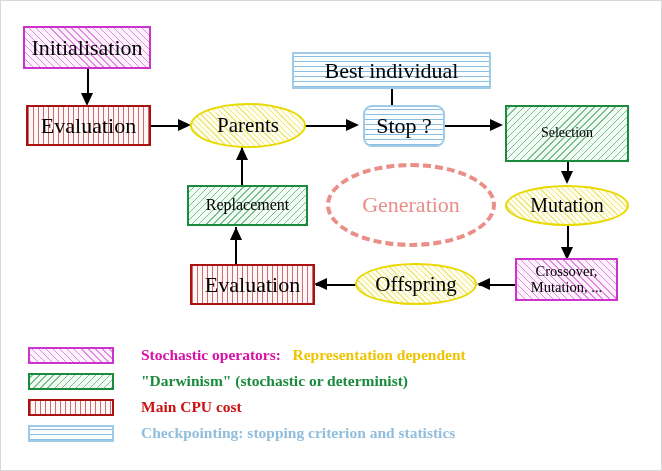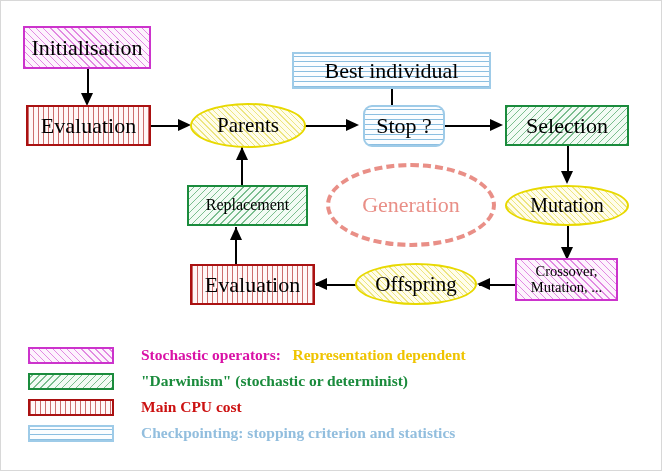--- a/index.html
+++ b/index.html
@@ -207,21 +207,21 @@
   </div>
 
   <div class="node hatch-blue-horiz" style="left:291px; top:51px; width:199px; height:37px; font-size:22px;text-align:center;">
     <span>Best individual</span>
   </div>
 
   <div class="node hatch-blue-horiz rounded" style="left:362px; top:104px; width:82px; height:42px; font-size:22px;">
     <span>Stop ?</span>
   </div>
 
-  <div class="node hatch-green" style="left:504px; top:104px; width:124px; height:41px; font-size:22px;">
+  <div class="node hatch-green" style="left:504px; top:104px; width:124px; height:57px; font-size:14px;">
     <span>Selection</span>
   </div>
 
   <div class="node hatch-yellow ellipse" style="left:504px; top:184px; width:124px; height:41px; font-size:20px;">
     <span>Mutation</span>
   </div>
 
   <div class="node hatch-magenta" style="left:514px; top:257px; width:103px; height:43px; font-size:14.5px;">
     <span>Crossover,
 Mutation, ...</span>

